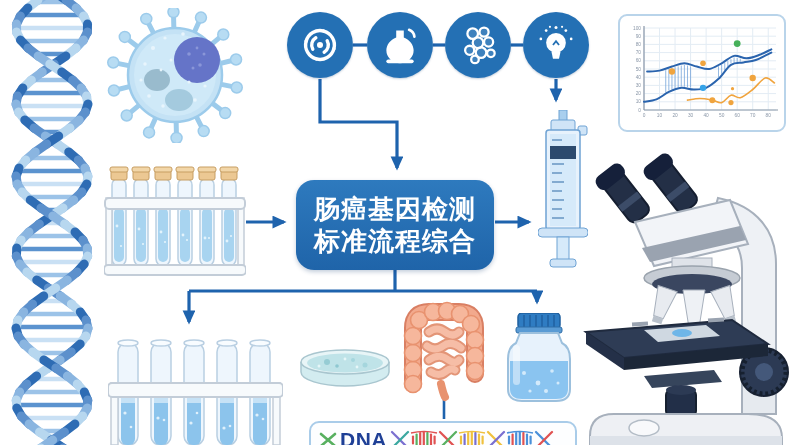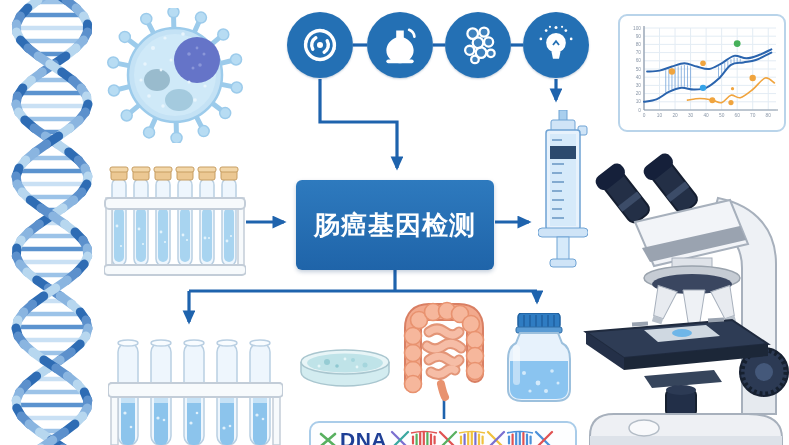--- a/index.html
+++ b/index.html
@@ -2,21 +2,21 @@
 <html><head>
 <meta charset="utf-8">
 <style>
   html,body{margin:0;padding:0;background:#fff;}
   #canvas{position:relative;width:789px;height:445px;background:#ffffff;overflow:hidden;
           font-family:"Liberation Sans", sans-serif;}
   .abs{position:absolute;}
   .icon-circle{position:absolute;top:12px;width:66px;height:66px;border-radius:50%;
                background:#2470b4;display:flex;align-items:center;justify-content:center;
                box-shadow:0 1px 2px rgba(20,60,110,.25);}
-  #center-box{position:absolute;left:296px;top:180px;width:198px;height:90px;border-radius:6px;
+  #center-box{position:absolute;left:296px;top:180px;width:198px;height:90px;border-radius:18px;
               background:linear-gradient(180deg,#2e7abe,#1f64a9);color:#fff;display:flex;
               flex-direction:column;align-items:center;justify-content:center;
               font-weight:bold;font-size:26px;line-height:1.25;letter-spacing:1px;
               font-family:"DejaVu Sans","Liberation Sans",sans-serif;
               box-shadow:0 2px 4px rgba(20,60,110,.25);}
   #dna-banner{position:absolute;left:309px;top:421px;width:268px;height:72px;background:#fdfeff;
               border:2px solid #a9cce9;border-radius:10px;padding:5px 8px 0 8px;box-sizing:border-box;}
   .banner-row{display:flex;align-items:center;gap:3px;}
   #dna-label{font-weight:bold;font-size:21px;color:#1e3f96;letter-spacing:.5px;
              font-family:"Liberation Sans",sans-serif;}
@@ -387,20 +387,21 @@
           <circle cx="53" cy="25" r="1.8"></circle>
         <circle cx="25" cy="9" r="1.4"></circle>
           <circle cx="41" cy="9" r="1.4"></circle>
       </g>
       <path d="M29,33 l4,-5 l4,5" stroke="#2470b4" stroke-width="2.4" fill="none"></path>
     </svg>
   </div>
 
   <div id="center-box">
     <span>肠癌基因检测</span>
+    <span>标准流程综合</span>
   </div>
 
   <svg class="abs" style="left:538px;top:110px" width="50" height="158" viewBox="0 0 50 158">
     <rect x="21" y="0" width="8" height="12" fill="#a9cfee" stroke="#6fa3d4"></rect>
     <rect x="13" y="10" width="24" height="12" rx="2" fill="#cfe4f7" stroke="#6fa3d4"></rect>
     <rect x="40" y="16" width="9" height="9" rx="2" fill="#cfe4f7" stroke="#6fa3d4"></rect>
     <rect x="8" y="20" width="34" height="100" rx="3" fill="#e7f2fc" stroke="#6fa3d4" stroke-width="1.5"></rect>
     <rect x="12" y="24" width="26" height="92" fill="#d6eafa"></rect>
     <rect x="12" y="36" width="26" height="13" fill="#2c4a6e"></rect>
     <g stroke="#4a7fb5" stroke-width="1.2">

